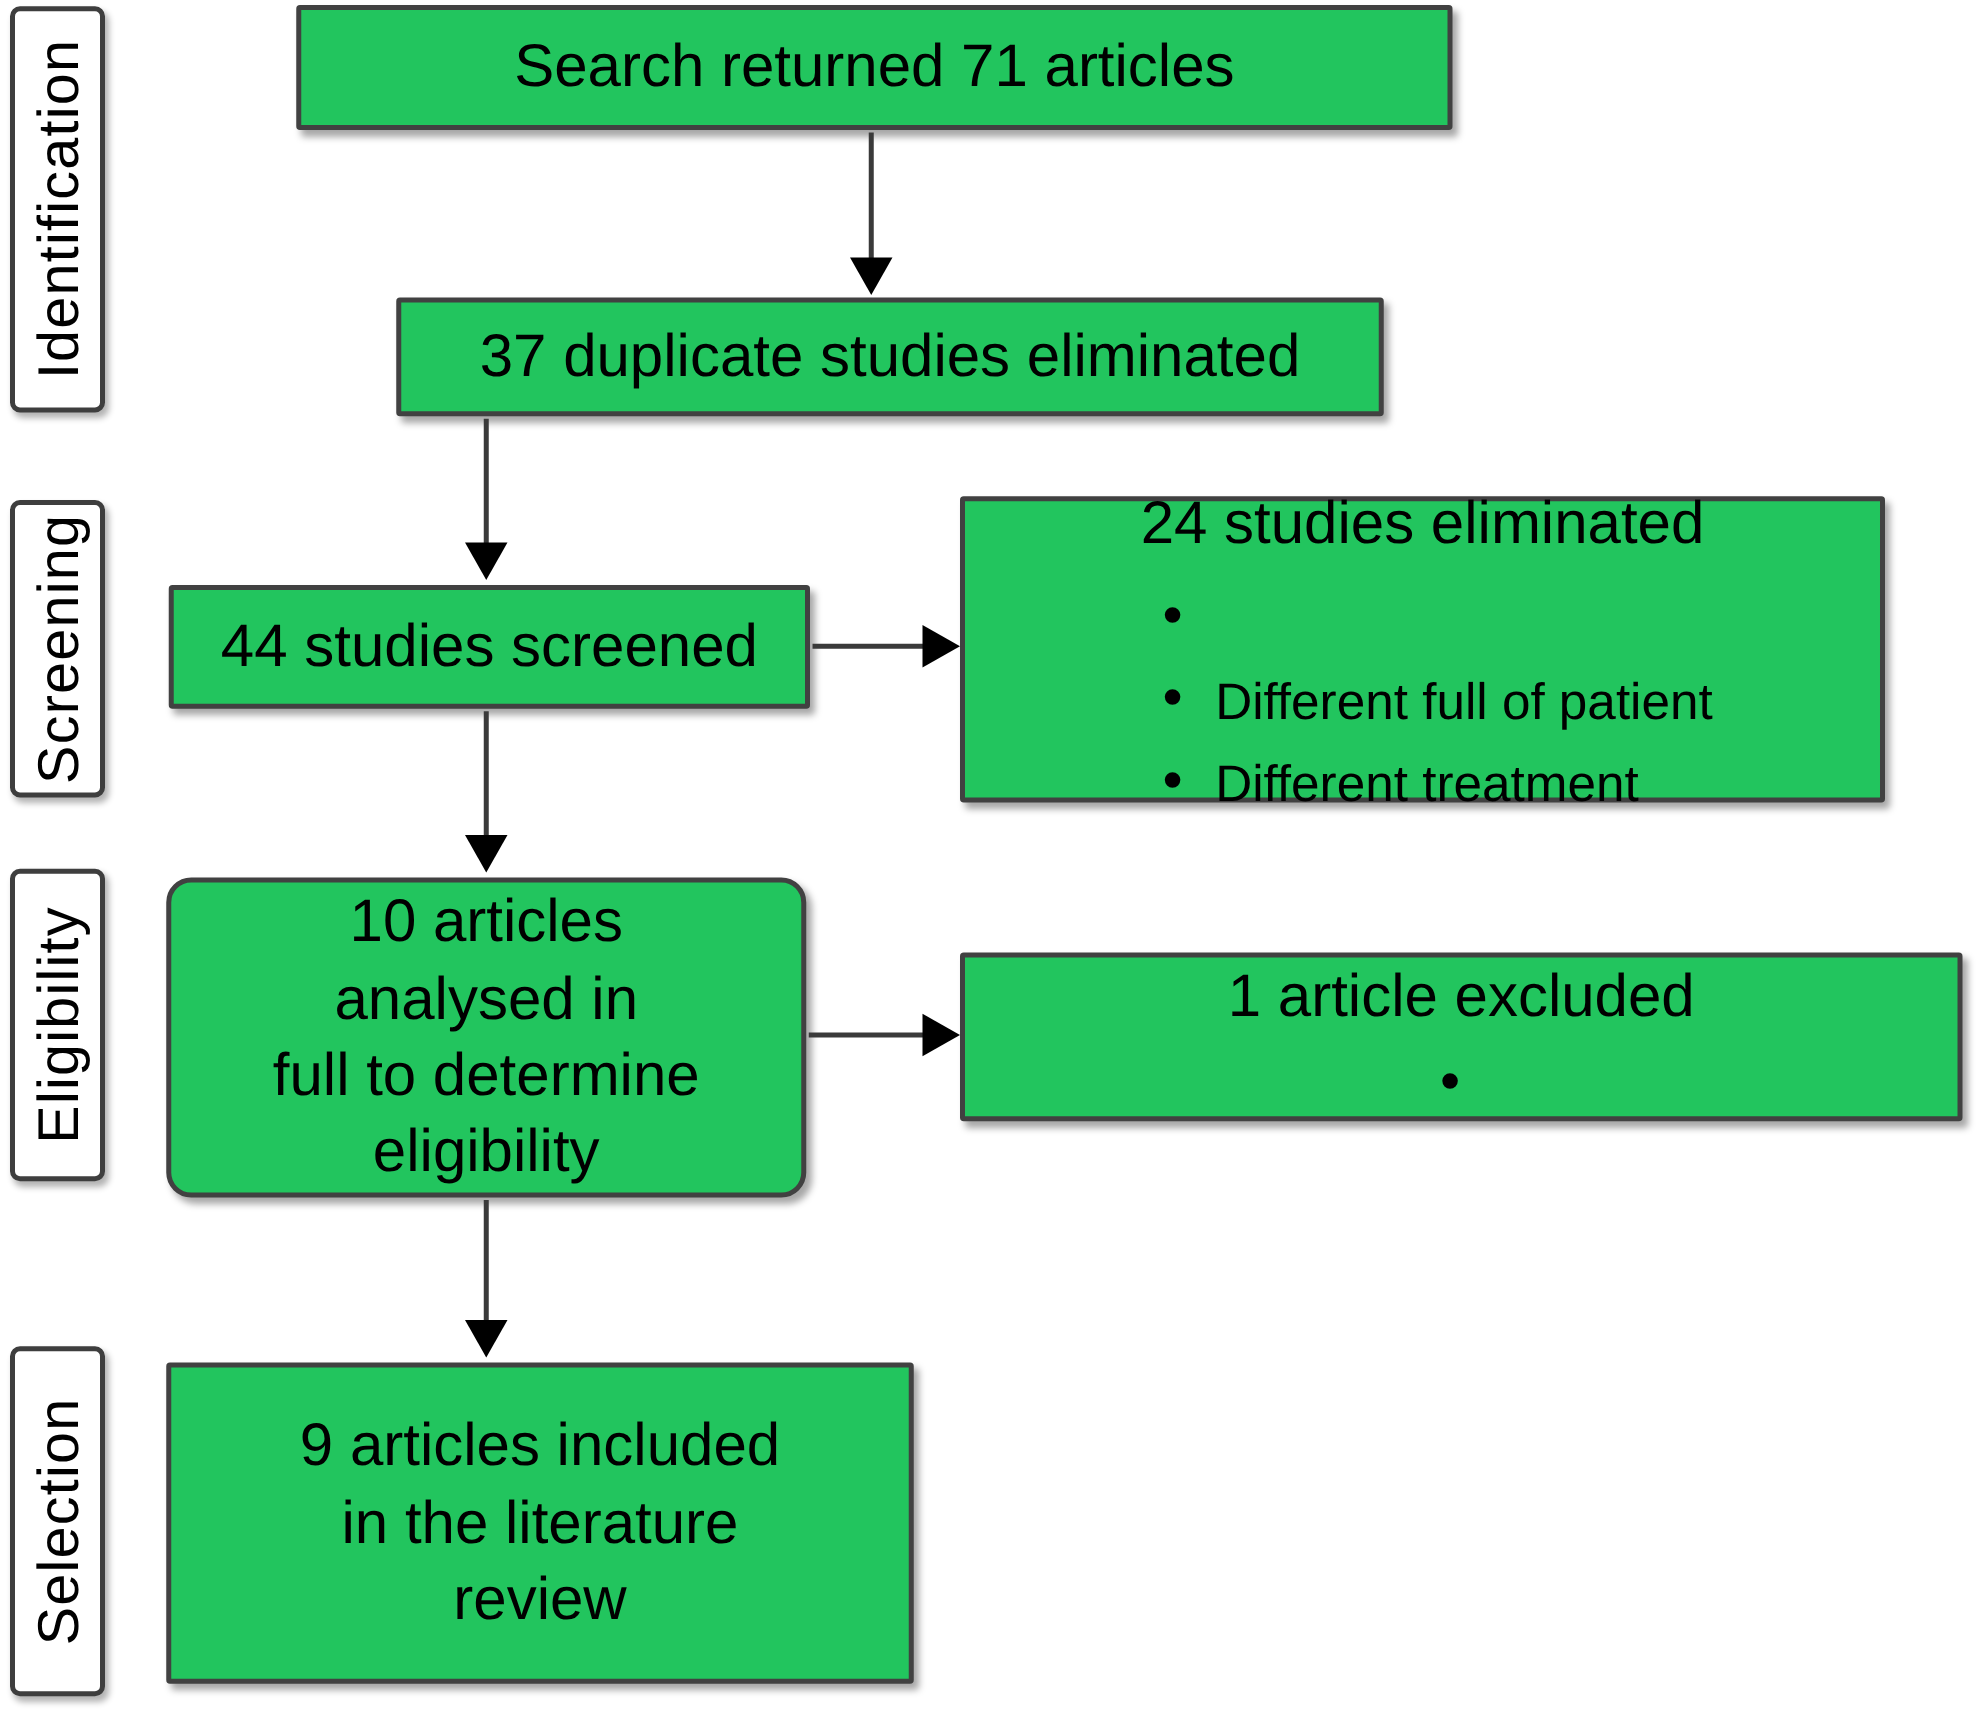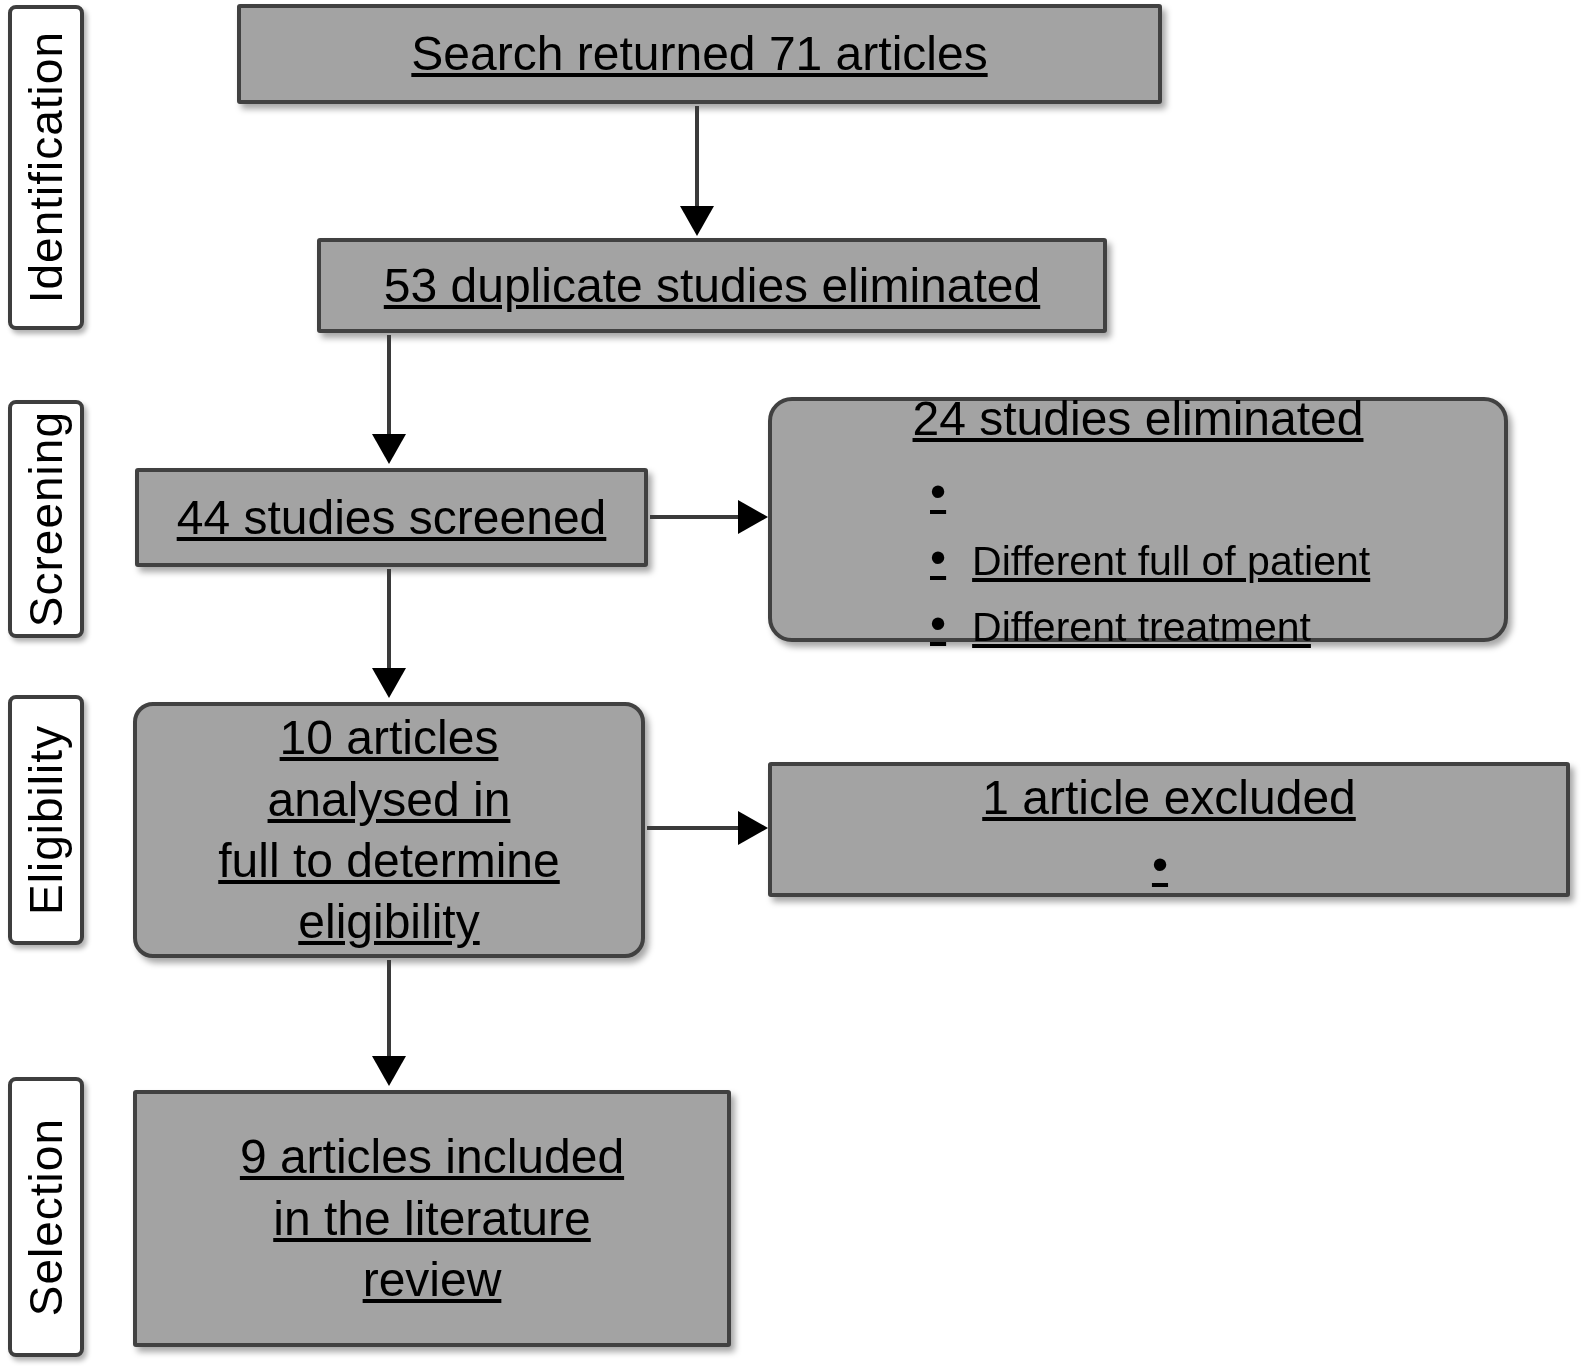--- a/index.html
+++ b/index.html
@@ -25,28 +25,27 @@
     writing-mode: vertical-rl;
     transform: rotate(180deg);
     font-size: 46px;
     letter-spacing: 1px;
     white-space: nowrap;
   }
 
   
   .node {
     position: absolute;
-    background: #a3a3a3;
+    background: #22c55e;
     border: 4px solid #414141;
     border-radius: 3px;
     box-shadow: 4px 5px 6px rgba(0,0,0,0.35);
     display: flex; flex-direction: column;
     align-items: center; justify-content: center;
     text-align: center;
-    text-decoration: underline;
   }
   .node .txt {
     font-size: 48px;
     line-height: 1.28;
     white-space: pre-line;
   }
   .node .side-title {
     font-size: 48px;
     line-height: 1.15;
   }
@@ -91,21 +90,21 @@
   
   #label-identification { left: 8px;  top: 5px;    width: 76px; height: 325px; }
   #label-screening      { left: 8px;  top: 400px;  width: 76px; height: 238px; }
   #label-eligibility    { left: 8px;  top: 695px;  width: 76px; height: 250px; }
   #label-selection      { left: 8px;  top: 1077px; width: 76px; height: 280px; }
 
   
   #node-search     { left: 237px; top: 4px;    width: 925px; height: 100px; }
   #node-duplicates { left: 317px; top: 238px;  width: 790px; height: 95px;  }
   #node-screened   { left: 135px; top: 468px;  width: 513px; height: 99px;  }
-  #node-eliminated { left: 768px; top: 397px;  width: 740px; height: 245px; border-radius: 24px; }
+  #node-eliminated { left: 768px; top: 397px;  width: 740px; height: 245px; }
   #node-fulltext   { left: 133px; top: 702px;  width: 512px; height: 256px; border-radius: 20px; }
   #node-excluded   { left: 768px; top: 762px;  width: 802px; height: 135px; }
   #node-included   { left: 133px; top: 1090px; width: 598px; height: 257px; }
 </style>
 </head>
 <body>
 
 <div class="stage-label" id="label-identification">
   <span class="vtext">Identification</span>
 </div>
@@ -117,21 +116,21 @@
 </div>
 <div class="stage-label" id="label-selection">
   <span class="vtext">Selection</span>
 </div>
 
 <div class="node" id="node-search">
   <div class="txt">Search returned 71 articles</div>
 </div>
 
 <div class="node" id="node-duplicates">
-  <div class="txt">53 duplicate studies eliminated</div>
+  <div class="txt">37 duplicate studies eliminated</div>
 </div>
 
 <div class="node" id="node-screened">
   <div class="txt">44 studies screened</div>
 </div>
 
 <div class="node node-eliminated" id="node-eliminated">
   <div class="side-title">24 studies eliminated</div>
   <ul class="bullet-list">
     <li>

